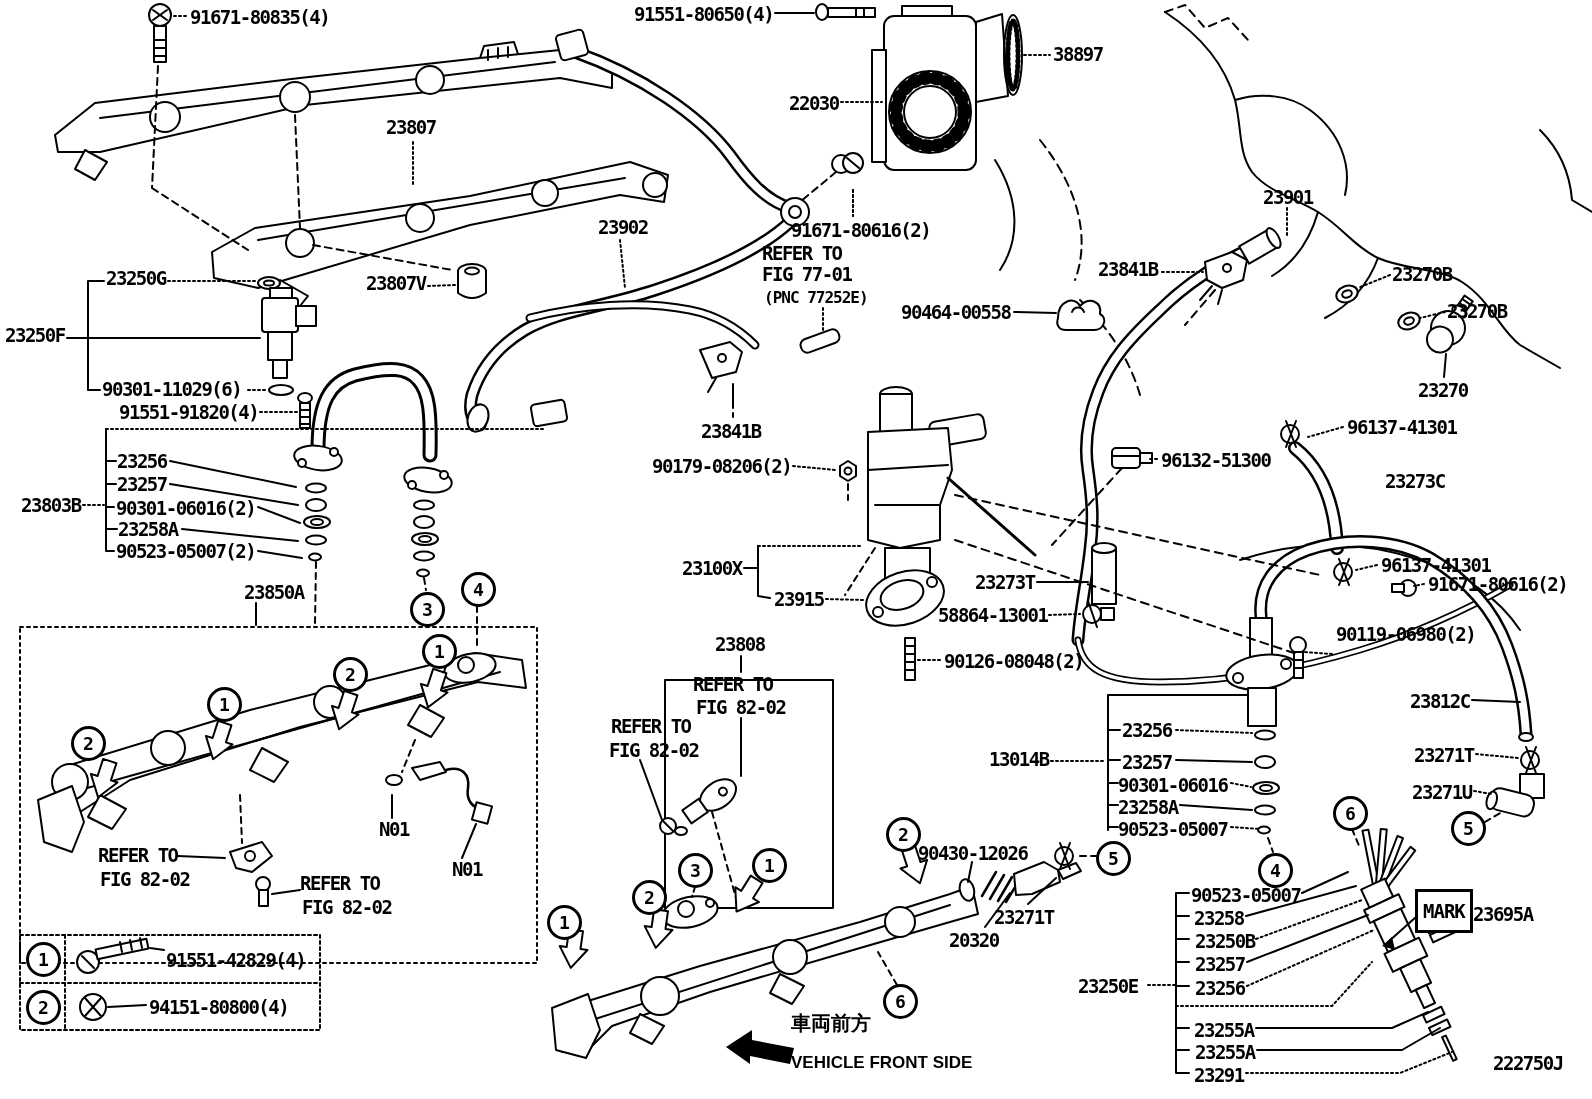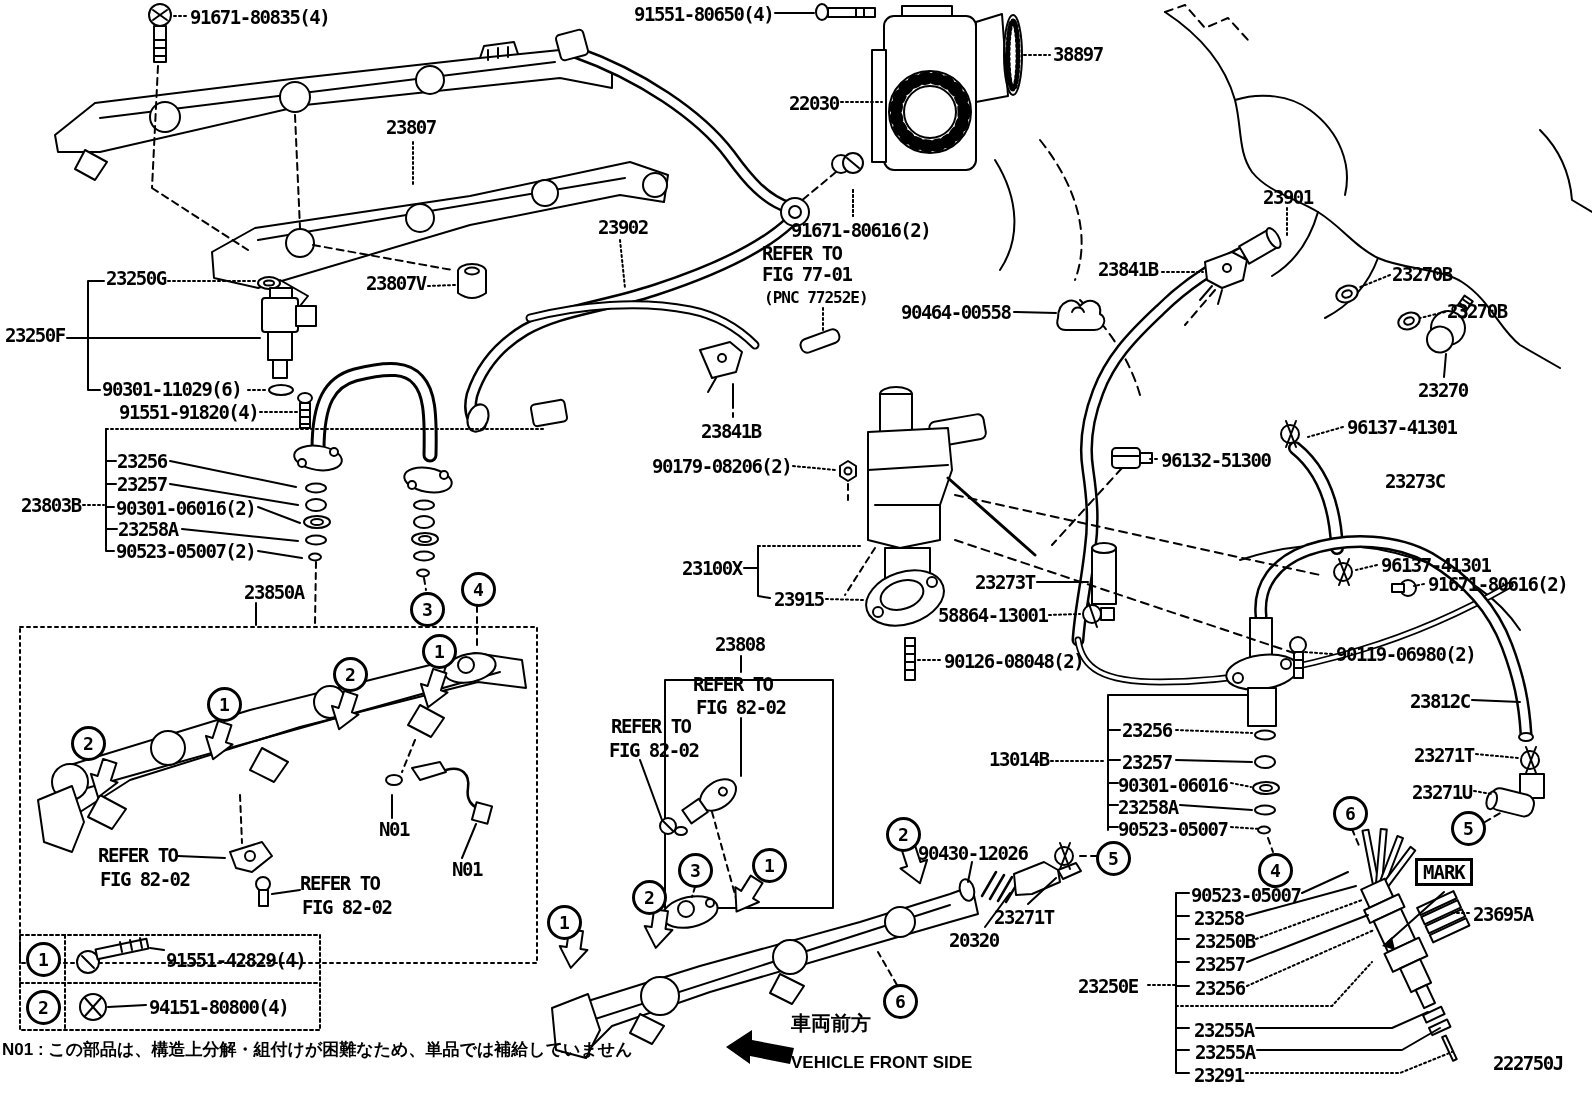--- a/index.html
+++ b/index.html
@@ -9,22 +9,22 @@
   .lbl{position:absolute;font:700 19px "DejaVu Sans Mono",monospace;letter-spacing:-1.5px;
        white-space:nowrap;color:#000;z-index:3;}
   .sm{font-size:16px;letter-spacing:-1px;}
   .co{position:absolute;width:29px;height:29px;border:3px solid #000;border-radius:50%;
       background:#fff;display:flex;align-items:center;justify-content:center;
       font:700 18px "DejaVu Sans Mono",monospace;z-index:3;}
   .note{position:absolute;font:700 15px "Liberation Sans",sans-serif;white-space:nowrap;z-index:3;}
   .notejp{font-size:17px;}
   .fjp{position:absolute;font:700 20px "Liberation Sans",sans-serif;z-index:3;}
   .fen{position:absolute;font:700 17px "Liberation Sans",sans-serif;z-index:3;margin-top:14px;}
-  .markbox{position:absolute;border:3px solid #000;background:#fff;padding:0 5px;
-           font:700 19px "DejaVu Sans Mono",monospace;letter-spacing:-1px;z-index:3;}
+  .markbox{position:absolute;border:3px solid #000;background:#fff;padding:8px 5px;
+           font:700 19px "DejaVu Sans Mono",monospace;letter-spacing:-1px;z-index:3;margin-top:31px;}
 </style>
 </head>
 <body>
 
 <div id="stage">
 
 <svg id="art" width="1592" height="1099" viewBox="0 0 1592 1099" stroke="#000" fill="none" stroke-width="2" stroke-linecap="round" stroke-linejoin="round">
 
   <g>
     <path d="M1165,12 C1200,35 1225,65 1235,100 C1242,128 1238,152 1252,172 C1268,192 1295,198 1318,212 C1342,227 1355,247 1378,258 C1405,270 1440,268 1462,282 C1490,300 1500,330 1520,345 L1560,368"></path>
@@ -523,21 +523,21 @@
 <div class="lbl" style="left:1161px;top:449px">96132-51300</div>
 <div class="lbl" style="left:1347px;top:416px">96137-41301</div>
 <div class="lbl" style="left:1385px;top:470px">23273C</div>
 <div class="lbl" style="left:682px;top:557px">23100X</div>
 <div class="lbl" style="left:774px;top:588px">23915</div>
 <div class="lbl" style="left:975px;top:571px">23273T</div>
 <div class="lbl" style="left:938px;top:604px">58864-13001</div>
 <div class="lbl" style="left:944px;top:650px">90126-08048(2)</div>
 <div class="lbl" style="left:1381px;top:554px">96137-41301</div>
 <div class="lbl" style="left:1428px;top:573px">91671-80616(2)</div>
-<div class="lbl" style="left:1336px;top:643px">90119-06980(2)</div>
+<div class="lbl" style="left:1336px;top:623px">90119-06980(2)</div>
 <div class="lbl" style="left:1410px;top:690px">23812C</div>
 <div class="lbl" style="left:989px;top:748px">13014B</div>
 <div class="lbl" style="left:1122px;top:719px">23256</div>
 <div class="lbl" style="left:1122px;top:751px">23257</div>
 <div class="lbl" style="left:1118px;top:774px">90301-06016</div>
 <div class="lbl" style="left:1118px;top:796px">23258A</div>
 <div class="lbl" style="left:1118px;top:818px">90523-05007</div>
 <div class="lbl" style="left:1414px;top:744px">23271T</div>
 <div class="lbl" style="left:1412px;top:781px">23271U</div>
 <div class="lbl" style="left:715px;top:633px">23808</div>
@@ -581,17 +581,16 @@
 <div class="co" style="left:752px;top:848px">1</div>
 <div class="co" style="left:883px;top:984px">6</div>
 <div class="co" style="left:886px;top:817px">2</div>
 <div class="co" style="left:1096px;top:841px">5</div>
 <div class="co" style="left:1451px;top:811px">5</div>
 <div class="co" style="left:1333px;top:796px">6</div>
 <div class="co" style="left:1258px;top:853px">4</div>
 <div class="co" style="left:26px;top:942px">1</div>
 <div class="co" style="left:26px;top:990px">2</div>
 
-<div class="note notejp" style="left:2px;top:1038px">N01 : この部品は、構造上分解・組付けが困難なため、単品では補給していません</div>
 <div class="fjp" style="left:791px;top:1010px">車両前方</div>
 <div class="fen" style="left:791px;top:1039px">VEHICLE FRONT SIDE</div>
 
 </div>
 
 </body></html>

